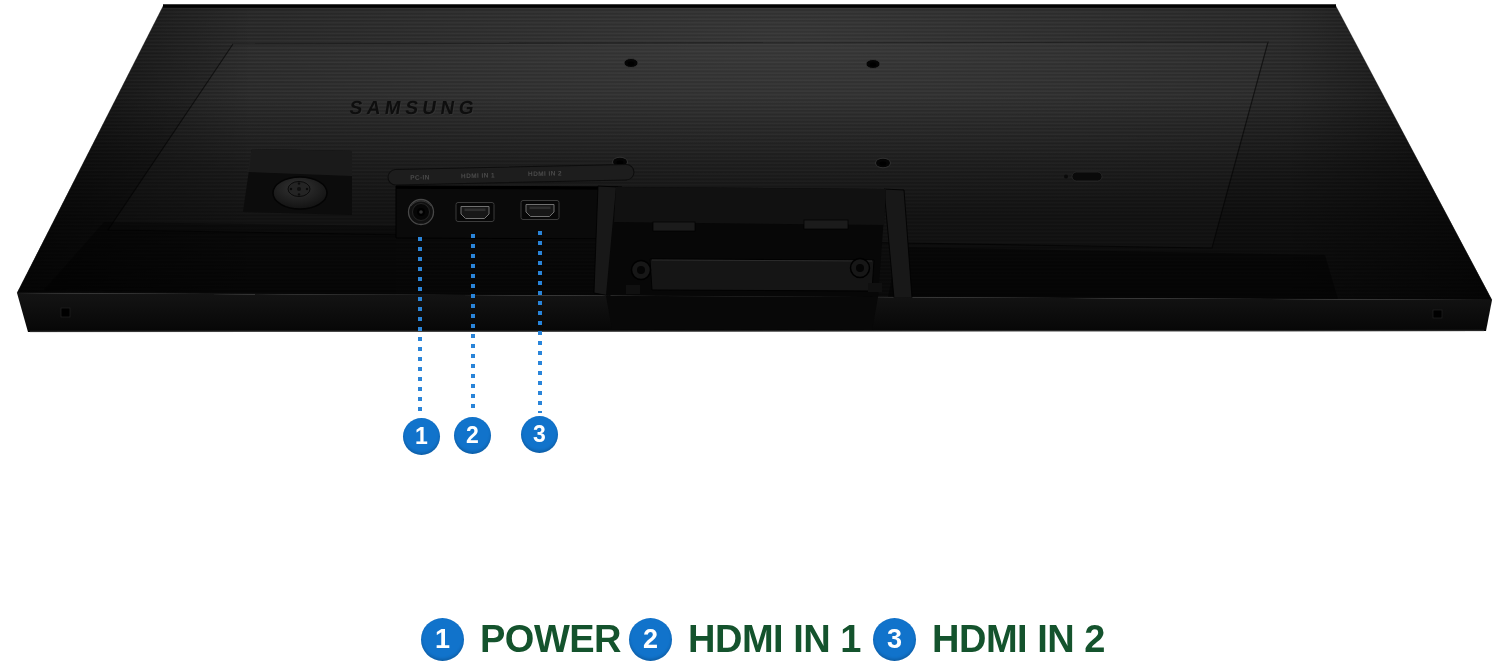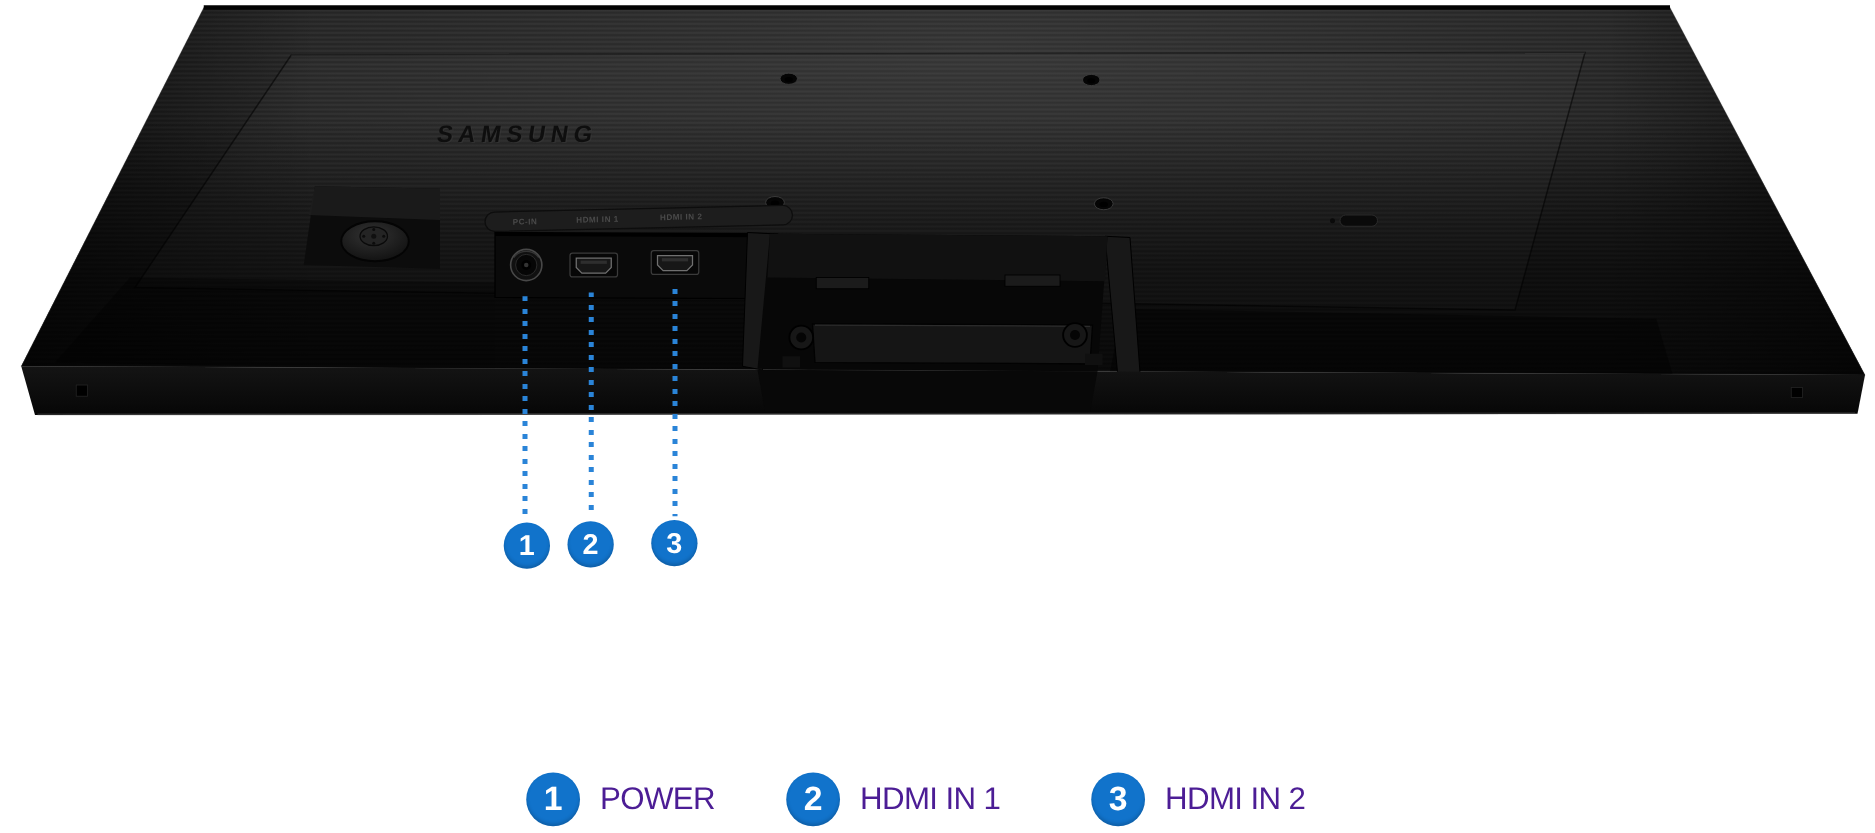--- a/index.html
+++ b/index.html
@@ -37,22 +37,22 @@
   .legend-item-2{left:629px;}
   .legend-item-3{left:873px;}
   .legend-badge{
     width:43px;height:43px;border-radius:50%;flex:0 0 auto;
     background:#1173cb;color:#ffffff;
     display:flex;align-items:center;justify-content:center;
     font-size:27px;font-weight:bold;
     box-shadow:inset 0 -2px 3px rgba(0,0,0,0.18);
   }
   .legend-label{
-    font-size:25px;font-weight:400;letter-spacing:-0.5px;
-    color:#4c1d95;white-space:nowrap;
+    font-size:38px;font-weight:700;letter-spacing:-0.5px;
+    color:#14532d;white-space:nowrap;
   }
 </style>
 </head>
 <body>
 
 <div class="stage">
 
   <svg class="monitor-svg" width="1500" height="400" viewBox="0 0 1500 400">
     <defs>
       <pattern id="ridges" width="8" height="3.6" patternUnits="userSpaceOnUse">

